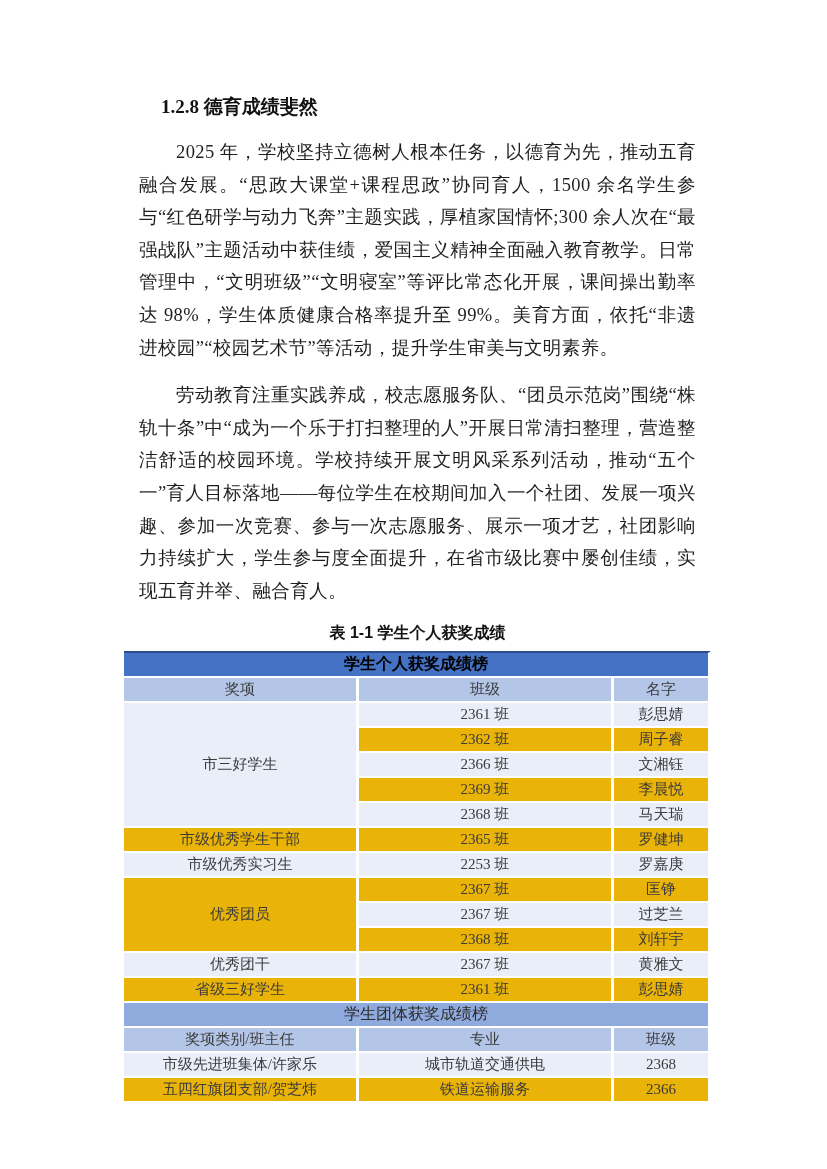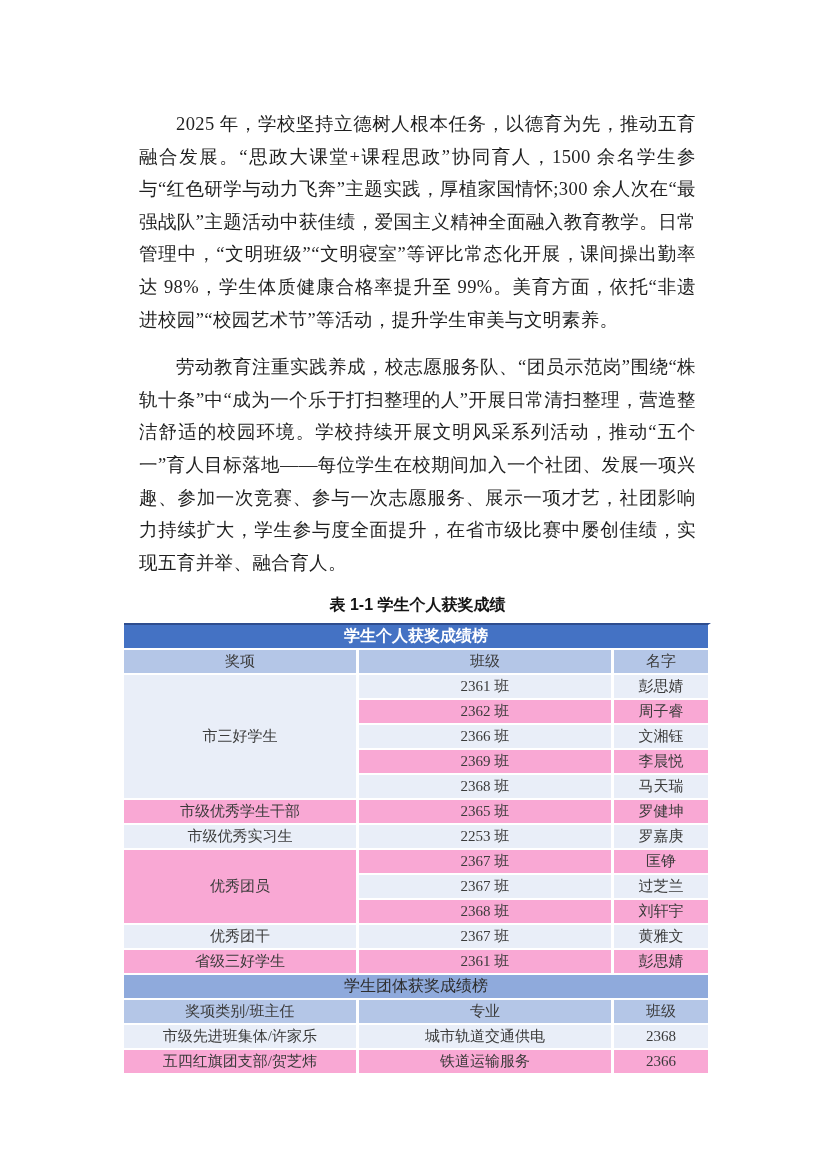--- a/index.html
+++ b/index.html
@@ -59,50 +59,51 @@
     padding: 1px 4px;
     height: 21px;
     vertical-align: middle;
     border-bottom: 2px solid #ffffff;
     border-right: 3px solid #ffffff;
     overflow: hidden;
     white-space: nowrap;
   }
   td.hdr1 {
     background: #4472c4;
-    color: #ffffff;
+    color: #000000;
     font-weight: bold;
     font-size: 16px;
     height: 24px;
     border-top: 2px solid #2e4d8f;
   }
   td.hdr2 {
     background: #8faadc;
     color: #2d2d2d;
     font-size: 16px;
     height: 23px;
     text-align: center;
   }
   td.colhead { background: #b4c6e7; text-align: center; }
-  td.band    { background: #f9a8d4; margin-top: 16px; }
+  td.band    { background: #eab308; margin-top: 16px; }
   td.light   { background: #e9eef8; }
   .pagenum {
     position: absolute;
     top: 1080px; left: 0;
     width: 100%;
     text-align: center;
     font-size: 12.5px;
     color: #1a1a1a;
   }
 </style>
 </head>
 <body>
 
 <div class="page">
   <div class="content">
+    <h2 class="heading">1.2.8 德育成绩斐然</h2>
     <p class="body-para">2025 年，学校坚持立德树人根本任务，以德育为先，推动五育融合发展。“思政大课堂+课程思政”协同育人，1500 余名学生参与“红色研学与动力飞奔”主题实践，厚植家国情怀;300 余人次在“最强战队”主题活动中获佳绩，爱国主义精神全面融入教育教学。日常管理中，“文明班级”“文明寝室”等评比常态化开展，课间操出勤率达 98%，学生体质健康合格率提升至 99%。美育方面，依托“非遗进校园”“校园艺术节”等活动，提升学生审美与文明素养。</p>
     <p class="body-para">劳动教育注重实践养成，校志愿服务队、“团员示范岗”围绕“株轨十条”中“成为一个乐于打扫整理的人”开展日常清扫整理，营造整洁舒适的校园环境。学校持续开展文明风采系列活动，推动“五个一”育人目标落地——每位学生在校期间加入一个社团、发展一项兴趣、参加一次竞赛、参与一次志愿服务、展示一项才艺，社团影响力持续扩大，学生参与度全面提升，在省市级比赛中屡创佳绩，实现五育并举、融合育人。</p>
     <div class="caption">表 1-1 学生个人获奖成绩</div>
     <table class="awards">
       <colgroup>
         <col class="c1">
           <col class="c2">
           <col class="c3">
       </colgroup>
       <tbody id="awards-tbody">

